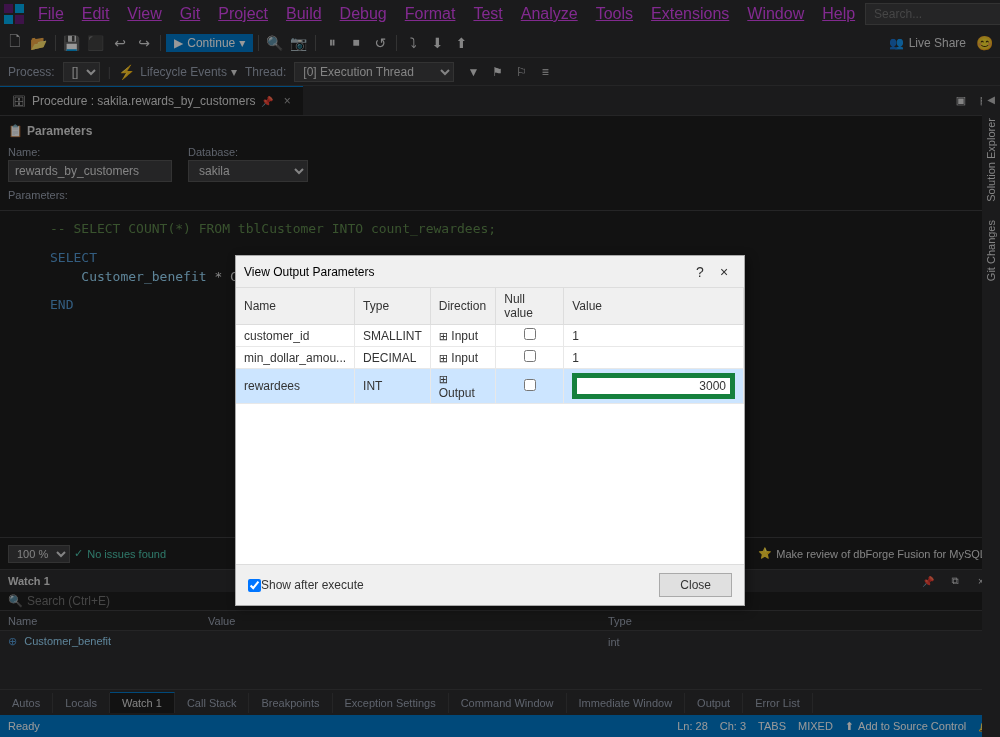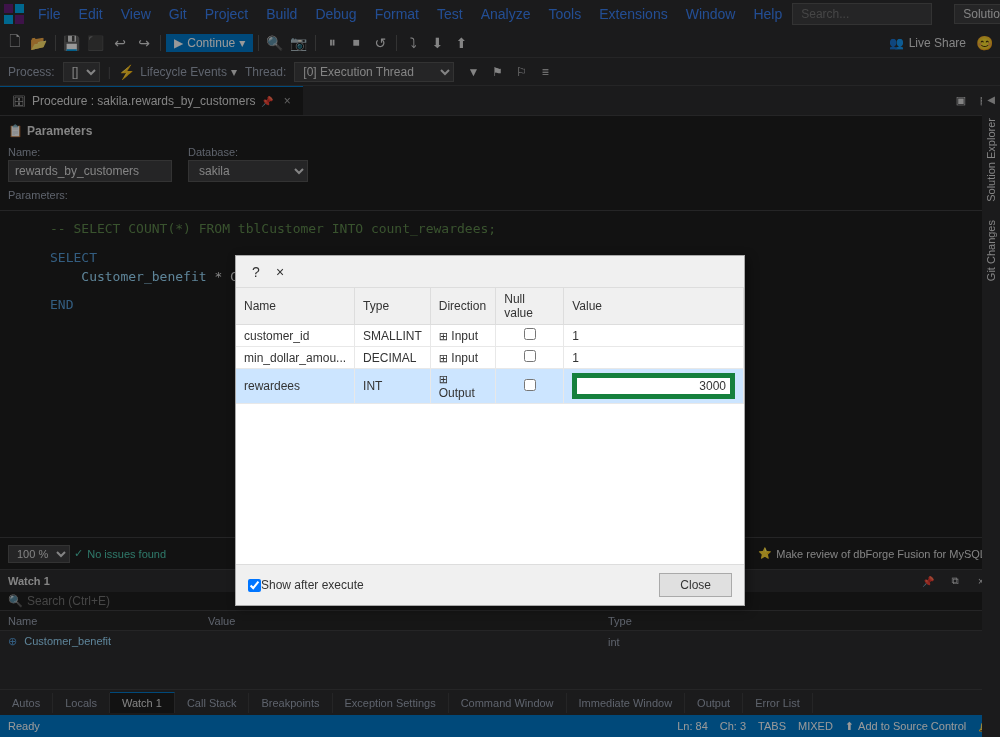--- a/index.html
+++ b/index.html
@@ -1,21 +1,21 @@
 <!DOCTYPE html>
 <html><head>
   <meta charset="utf-8">
   <style>
     * { box-sizing: border-box; margin: 0; padding: 0; }
     body { font-family: 'Segoe UI', sans-serif; font-size: 12px; background: #2d2d30; color: #dcdcdc; width: 1000px; height: 737px; overflow: hidden; position: relative; }
 
     
     .menu-bar { display: flex; align-items: center; background: #2d2d30; height: 28px; padding: 0 4px; gap: 2px; }
     .menu-logo { width: 24px; height: 24px; margin-right: 4px; display: flex; align-items: center; justify-content: center; }
-    .menu-item { padding: 4px 8px; color: #3b82f6; cursor: pointer; font-size: 14px; white-space: nowrap; }
+    .menu-item { padding: 4px 8px; color: #d946ef; cursor: pointer; font-size: 16px; white-space: nowrap; text-decoration: underline; }
     .menu-search { margin-left: auto; background: #3e3e40; border: 1px solid #555; color: #dcdcdc; padding: 2px 8px; width: 140px; font-size: 12px; height: 22px; }
     .solution-area { display: flex; align-items: center; gap: 4px; margin-left: 20px; color: #dcdcdc; font-size: 12px; background: #3e3e40; padding: 2px 8px; border: 1px solid #555; }
 
     
     .toolbar { display: flex; align-items: center; background: #2d2d30; height: 30px; padding: 0 4px; border-bottom: 1px solid #3e3e40; gap: 2px; }
     .toolbar-btn { width: 22px; height: 22px; display: flex; align-items: center; justify-content: center; cursor: pointer; color: #dcdcdc; font-size: 14px; border: none; background: transparent; }
     .toolbar-separator { width: 1px; height: 16px; background: #555; margin: 0 3px; }
     .toolbar-continue { display: flex; align-items: center; background: #007acc; color: white; padding: 2px 8px; cursor: pointer; font-size: 12px; gap: 4px; }
     .live-share-btn { display: flex; align-items: center; gap: 4px; margin-left: auto; color: #dcdcdc; font-size: 12px; padding: 2px 8px; cursor: pointer; }
 
@@ -318,21 +318,21 @@
         <div class="bottom-tab">Output</div>
         <div class="bottom-tab">Error List</div>
       </div>
 
       <div class="status-bar">
         <div class="status-item">
           <span>Ready</span>
         </div>
         <div style="flex:1;"></div>
         <div class="status-right">
-          <div class="status-item">Ln: 84</div>
+          <div class="status-item">Ln: 28</div>
           <div class="status-item">Ch: 3</div>
           <div class="status-item">TABS</div>
           <div class="status-item">MIXED</div>
           <div class="status-item">
             <span>⬆</span>
             <span>Add to Source Control</span>
           </div>
           <div class="status-item">🔔</div>
         </div>
       </div>
@@ -343,20 +343,21 @@
         <div class="tab-icon" title="Collapse">◀</div>
         <div style="writing-mode:vertical-rl;transform:rotate(180deg);color:#dcdcdc;font-size:11px;cursor:pointer;padding:8px 2px;white-space:nowrap;">Solution Explorer</div>
         <div style="writing-mode:vertical-rl;transform:rotate(180deg);color:#dcdcdc;font-size:11px;cursor:pointer;padding:8px 2px;white-space:nowrap;">Git Changes</div>
       </div>
     </div>
   </div>
 
   <div class="modal-overlay">
     <div class="modal">
       <div class="modal-title-bar">
+        <span class="modal-title">View Output Parameters</span>
         <div class="modal-btn">?</div>
         <div class="modal-btn">×</div>
       </div>
       <div class="modal-body">
         <table class="modal-table">
           <thead>
             <tr>
               <th>Name</th>
               <th>Type</th>
               <th>Direction</th>

